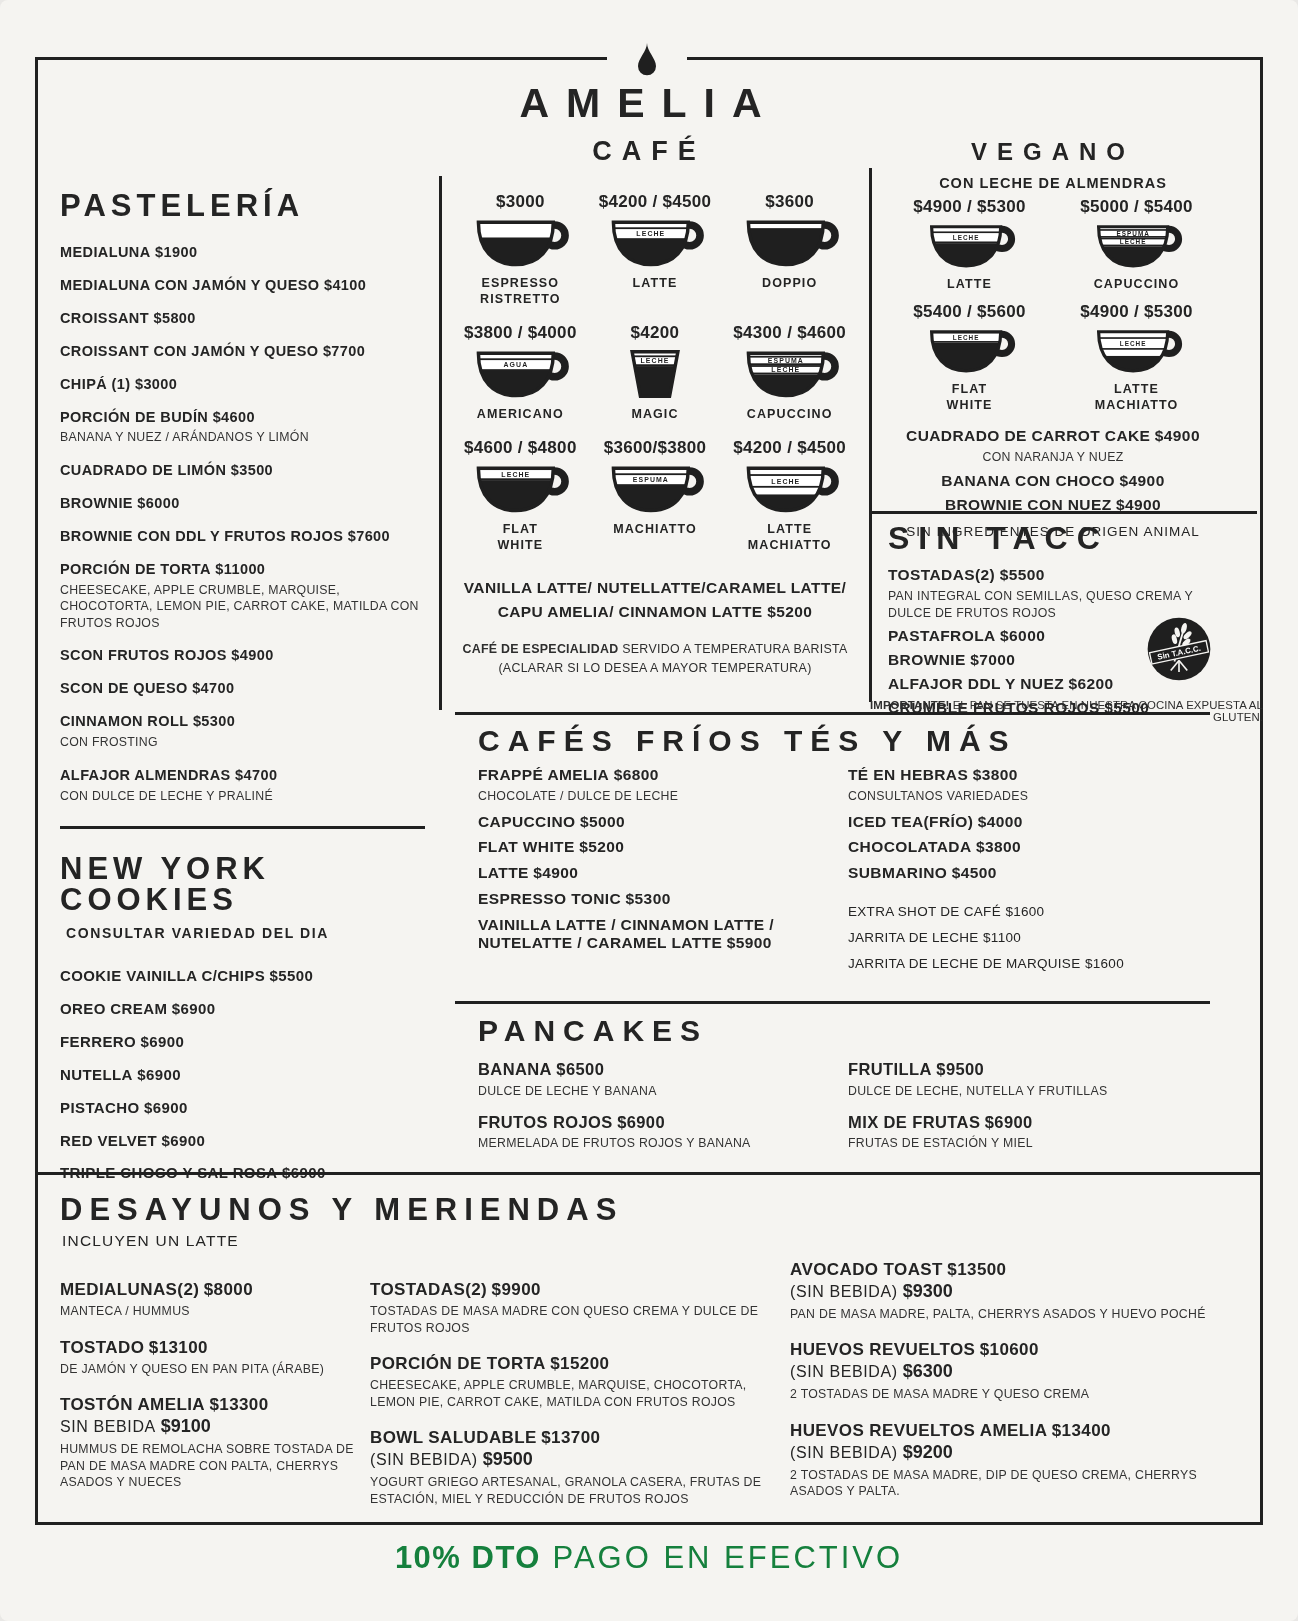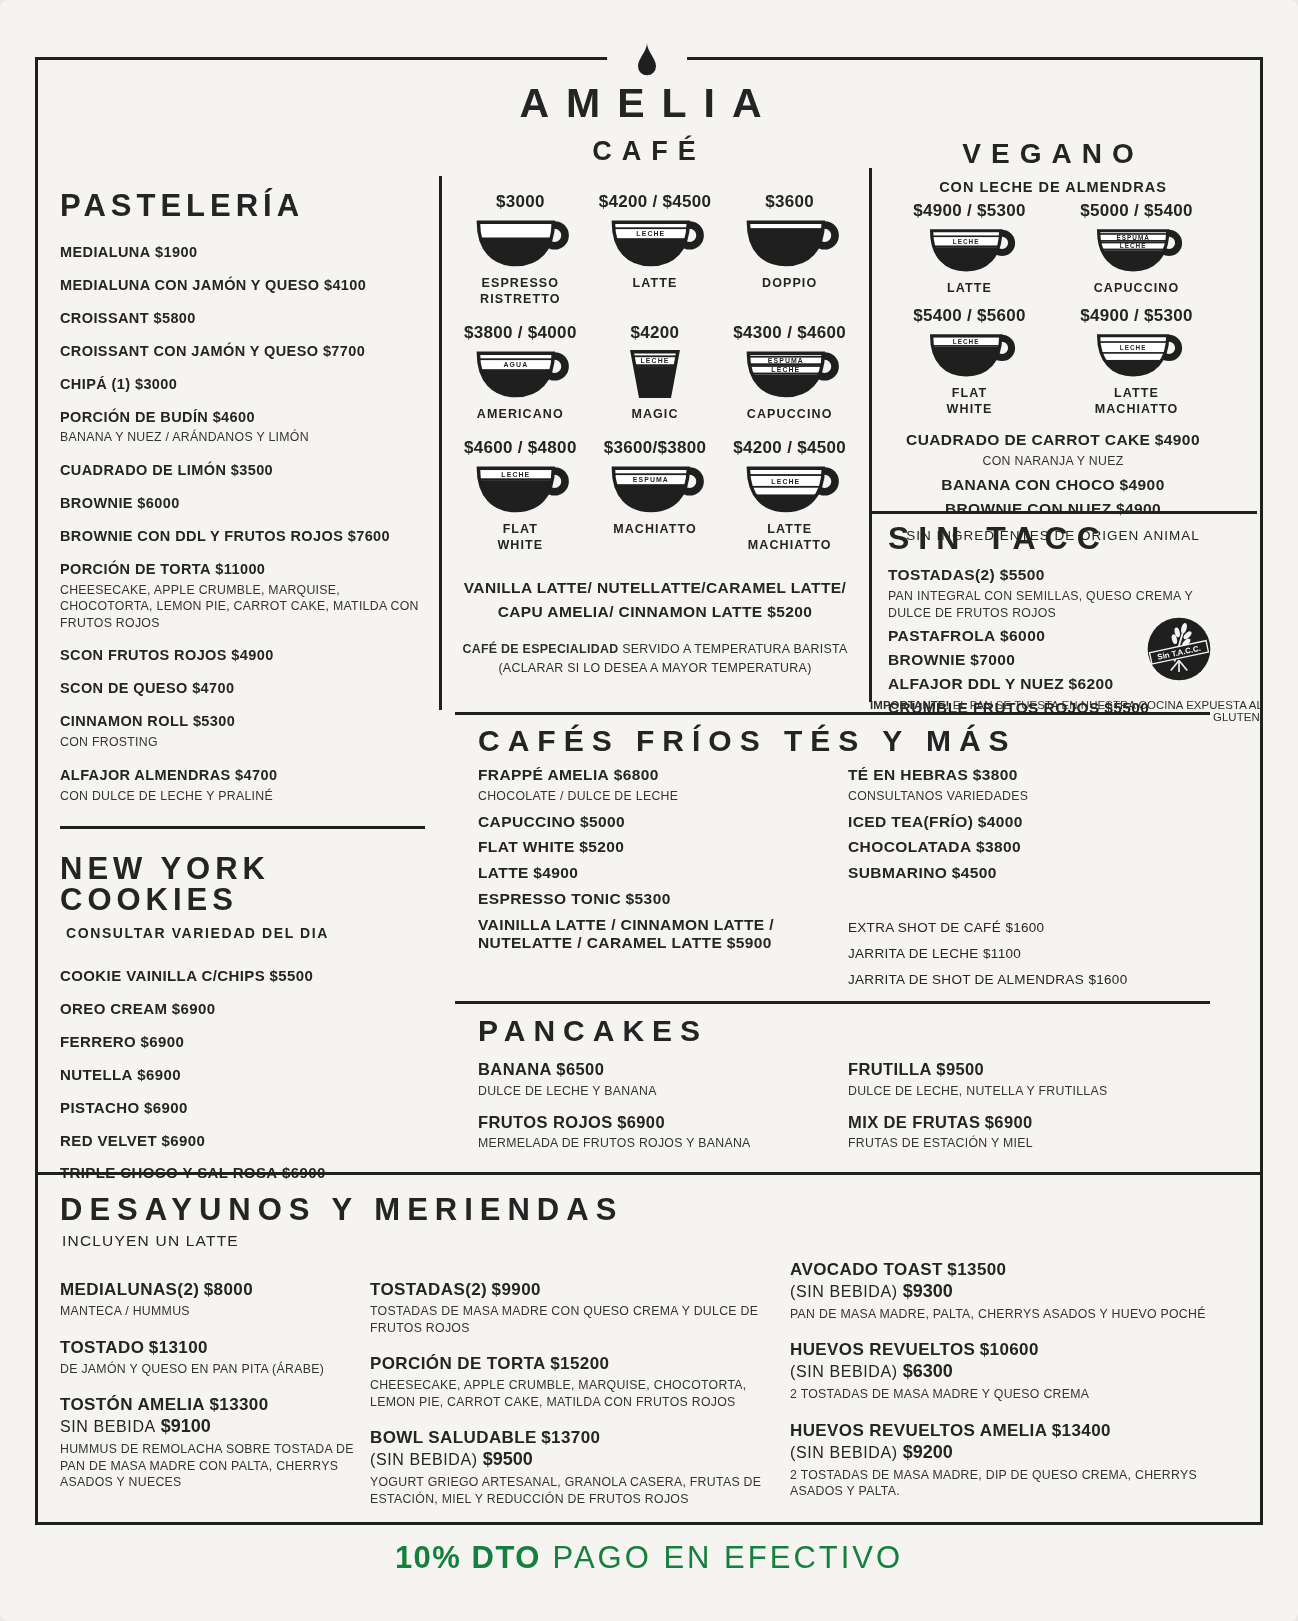--- a/index.html
+++ b/index.html
@@ -36,42 +36,42 @@
   .cup-cell{text-align:center;}
   .cup-price{font-size:17px;font-weight:bold;letter-spacing:.3px;margin-bottom:4px;white-space:nowrap;}
   .cup-svg{width:104px;height:auto;display:block;margin:0 auto;}
   .veg-grid .cup-svg{width:96px;}
   .cup-label{font-size:12.5px;font-weight:bold;letter-spacing:1.1px;margin-top:5px;white-space:pre-line;line-height:1.25;}
   .combo{position:absolute;left:453px;top:576px;width:404px;text-align:center;font-size:15.5px;font-weight:bold;letter-spacing:.4px;line-height:1.55;white-space:pre-line;}
   .spec{position:absolute;left:453px;top:640px;width:404px;text-align:center;font-size:12.4px;letter-spacing:.3px;line-height:1.5;color:#2e2e2e;}
   .spec b{font-weight:bold;}
 
   .vegano{position:absolute;left:886px;top:138px;width:334px;text-align:center;}
-  .veg-title{font-size:28px;font-weight:bold;letter-spacing:10px;}
+  .veg-title{font-size:24px;font-weight:bold;letter-spacing:10px;}
   .veg-sub{font-size:14.5px;font-weight:bold;letter-spacing:1px;margin:9px 0 6px 0;}
   .veg-grid{display:grid;grid-template-columns:repeat(2,1fr);row-gap:9px;}
   .veg-items{margin-top:14px;}
   .veg-items .mi{margin-bottom:6px;}
   .veg-items{--fs:15.5px;}
   .veg-note{font-size:13.5px;font-weight:400;letter-spacing:1px;margin-top:10px;}
 
   .sintacc{position:absolute;left:888px;top:522px;width:334px;}
   .sintacc .sec-title{letter-spacing:9px;font-size:32px;margin-bottom:12px;}
   .sintacc .list{--fs:15.5px;}
   .sintacc .list .mi{margin-bottom:6px;}
   .badge{position:absolute;left:1146px;top:616px;width:66px;height:66px;}
   .imp{position:absolute;left:855px;top:699px;width:408px;text-align:right;font-size:11.4px;letter-spacing:.1px;color:#2e2e2e;}
   .imp b{font-weight:bold;}
 
   .cf-title{position:absolute;left:478px;top:724px;font-size:30px;font-weight:bold;letter-spacing:8px;}
   .cf-left{position:absolute;left:478px;top:766px;width:365px;}
   .cf-right{position:absolute;left:848px;top:766px;width:365px;}
   .cf-left .list,.cf-right .list{--fs:15.5px;}
   .cf-left .list .mi,.cf-right .list .mi{margin-bottom:8px;}
-  .extras{margin-top:36px;}
+  .extras{margin-top:20px;}
   .extras .mi{margin-bottom:2px;}
   .extras .mi-name,.extras .mi-price{font-weight:400;font-size:13.5px;letter-spacing:.3px;}
 
   .pk-title{position:absolute;left:478px;top:1014px;font-size:30px;font-weight:bold;letter-spacing:8px;}
   .pk-left{position:absolute;left:478px;top:1060px;width:365px;}
   .pk-right{position:absolute;left:848px;top:1060px;width:370px;}
   .pk-left .list,.pk-right .list{--fs:16.5px;}
   .pk-left .list .mi,.pk-right .list .mi{margin-bottom:13px;}
 
   .ds-title{position:absolute;left:60px;top:1192px;font-size:31px;font-weight:bold;letter-spacing:7px;}
@@ -539,21 +539,21 @@
         </div>
       </div>
     <div class="list extras">
         <div class="mi">
           <div class="mi-line"><span class="mi-name">EXTRA SHOT DE CAFÉ</span> <span class="mi-price">$1600</span></div>
         </div>
         <div class="mi">
           <div class="mi-line"><span class="mi-name">JARRITA DE LECHE</span> <span class="mi-price">$1100</span></div>
         </div>
         <div class="mi">
-          <div class="mi-line"><span class="mi-name">JARRITA DE SHOT DE ALMENDRAS</span> <span class="mi-price">$1600</span></div>
+          <div class="mi-line"><span class="mi-name">JARRITA DE LECHE DE MARQUISE</span> <span class="mi-price">$1600</span></div>
         </div>
       </div>
   </div>
 
   <div class="hd" style="left:455px;top:1001px;width:755px;"></div>
   <div class="pk-title">PANCAKES</div>
   <div class="pk-left">
     <div class="list">
         <div class="mi">
           <div class="mi-line"><span class="mi-name">BANANA</span> <span class="mi-price">$6500</span></div>

